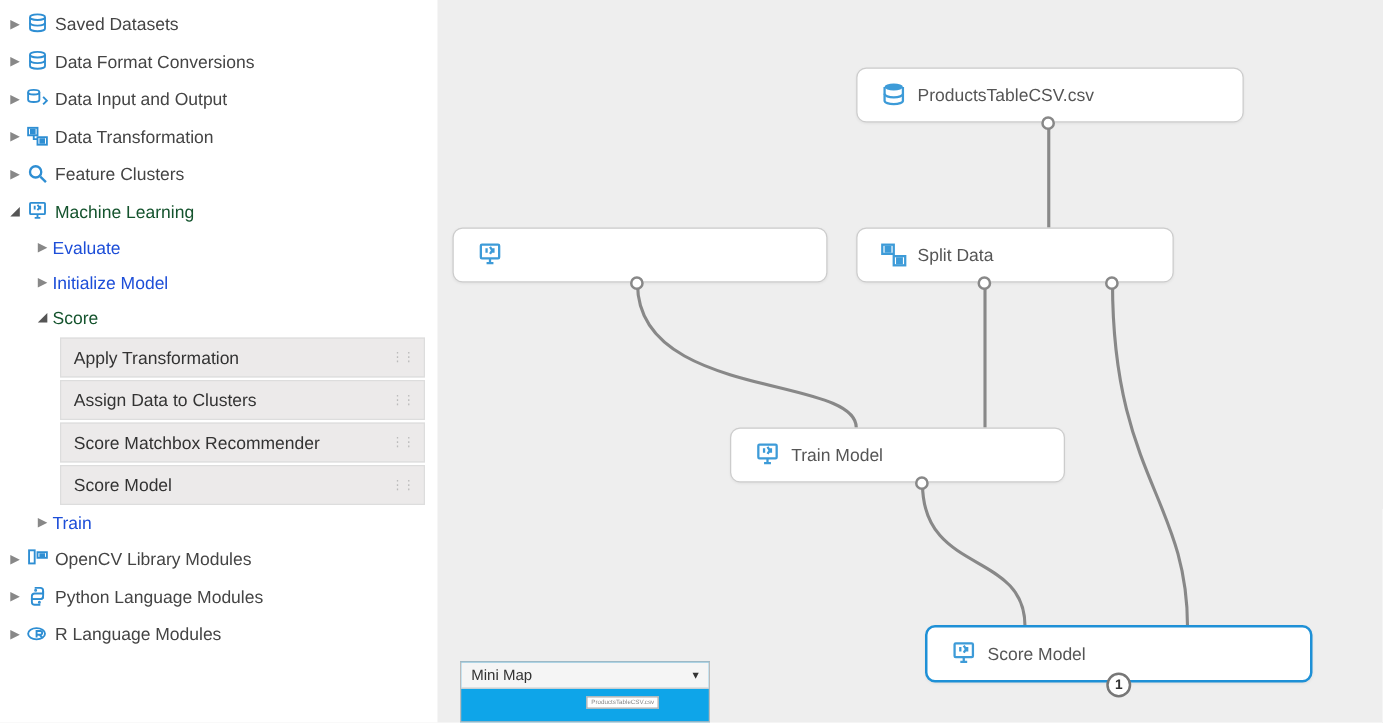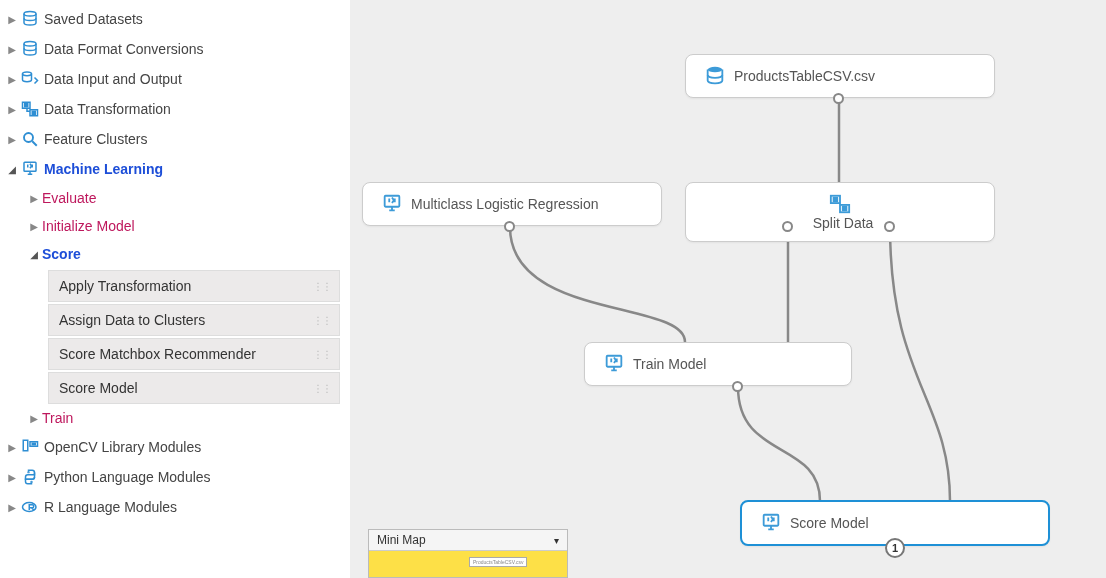--- a/index.html
+++ b/index.html
@@ -33,26 +33,26 @@
   font-size: 10px;
 }
 .tree-item .icon {
   width: 24px;
   display: flex;
   justify-content: center;
   align-items: center;
   color: #2e8ed3;
 }
 .tree-item .label { padding-left: 2px; }
-.tree-item.active > .label { color: #1d4ed8; font-weight: 700; }
+.tree-item.active > .label { color: #14532d; font-weight: 400; }
 .tree-item.active > .caret { color: #555; }
 .sub-item {
   padding-left: 28px;
 }
-.sub-item .label { color: #be185d; }
+.sub-item .label { color: #1d4ed8; }
 .leaf {
   margin: 2px 10px 0 48px;
   background: #eceaea;
   border: 1px solid #ddd;
   padding: 7px 10px;
   color: #333;
   position: relative;
   cursor: grab;
 }
 .leaf .grip {
@@ -110,21 +110,21 @@
   position: absolute;
   inset: 0;
   width: 100%; height: 100%;
   pointer-events: none;
 }
 .minimap {
   position: absolute;
   left: 18px; bottom: 0;
   width: 200px;
   border: 1px solid #bbb;
-  background: #fde047;
+  background: #0ea5e9;
   font-size: 12px;
   margin-top: 28px;
 }
 .minimap-header {
   display: flex;
   justify-content: space-between;
   align-items: center;
   border-bottom: 1px solid #ccc;
   padding: 3px 8px;
   background: #f5f5f5;
@@ -318,25 +318,24 @@
   <div class="port" style="left:483px; top:93px;"></div>
 
   <div class="node" style="left:12px; top:182px; width:300px;">
     <span class="icon">
       <svg width="22" height="22" viewBox="0 0 24 24" fill="none" stroke="#3d9bd8" stroke-width="2">
           <rect x="4" y="3" width="16" height="12" rx="1"></rect>
           <path d="M9 6v4M12 5l2 3-2 3M15 6v4"></path>
           <path d="M9 19h6M12 15v4"></path>
         </svg>
     </span>
-    <span class="label">Multiclass Logistic Regression</span>
   </div>
   <div class="port" style="left:154px; top:221px;"></div>
 
-  <div class="node" style="left:335px; top:182px; width:310px;flex-direction:column;">
+  <div class="node" style="left:335px; top:182px; width:254px;">
     <span class="icon">
       <svg width="22" height="22" viewBox="0 0 24 24" fill="none" stroke="#3d9bd8" stroke-width="2">
           <rect x="2" y="3" width="10" height="8"></rect>
           <path d="M4 5h6M4 7h6M4 9h6"></path>
           <rect x="12" y="13" width="10" height="8"></rect>
           <path d="M14 15h6M14 17h6M14 19h6"></path>
         </svg>
     </span>
     <span class="label">Split Data</span>
   </div>

